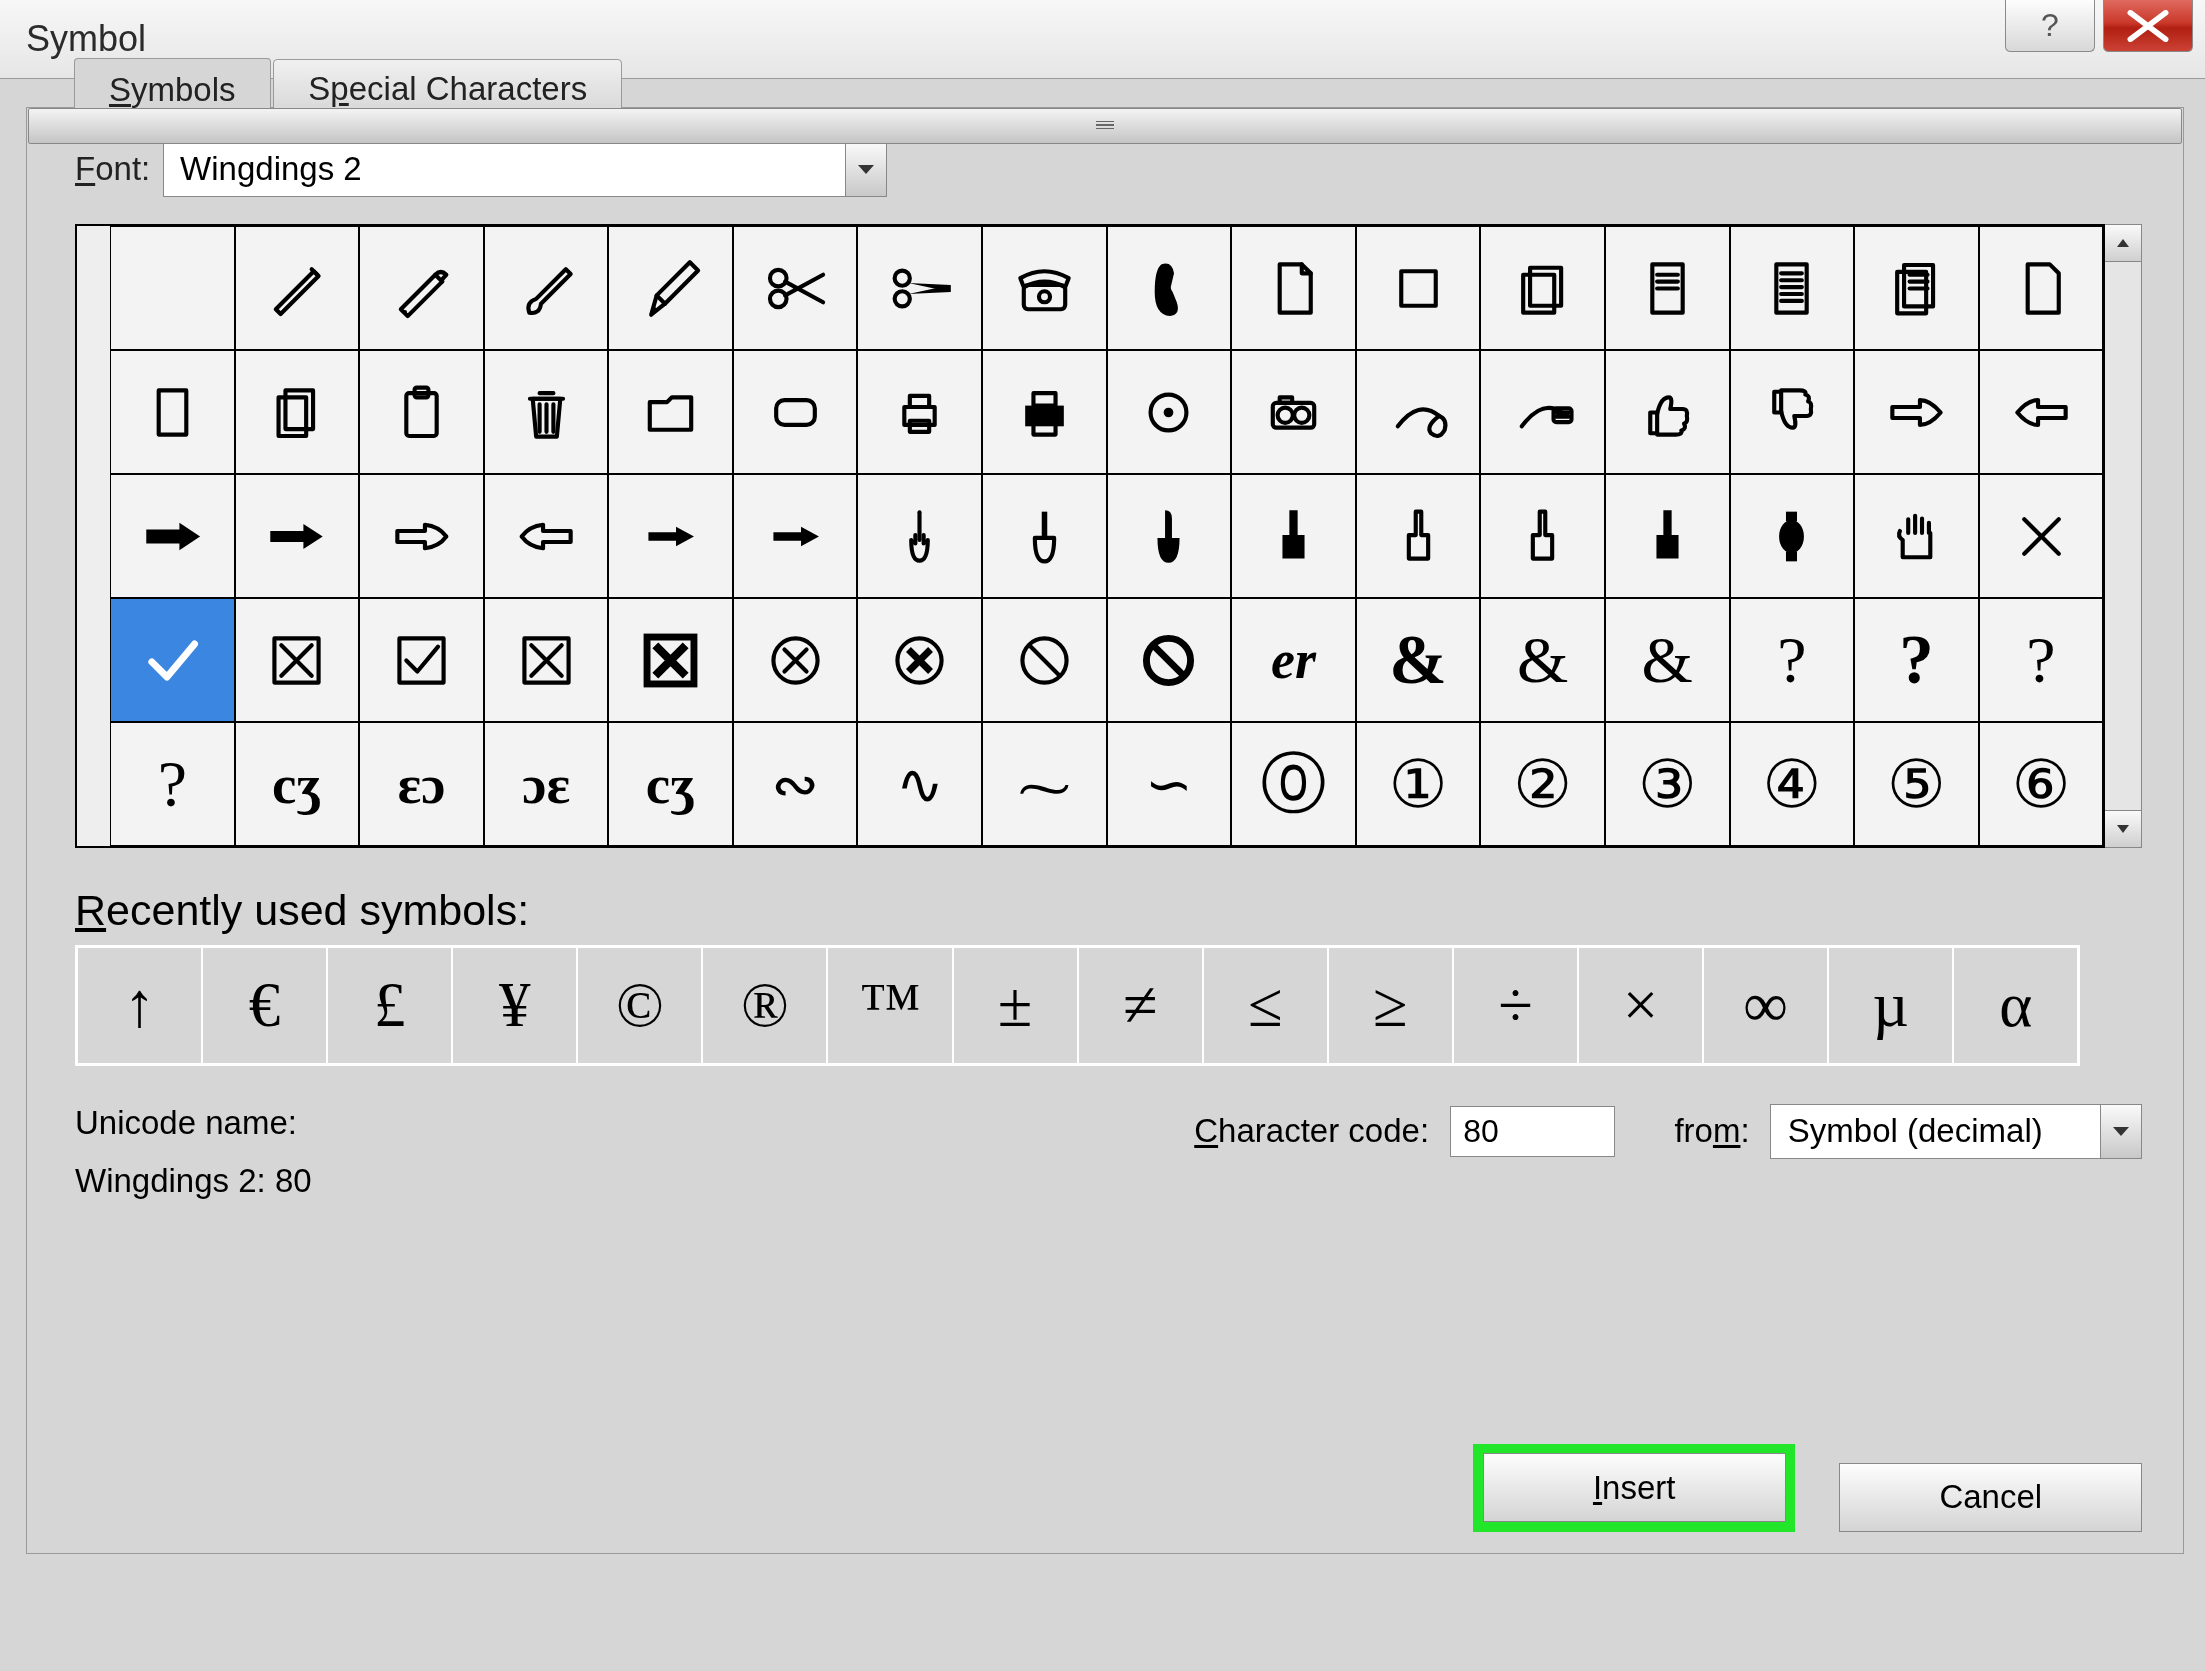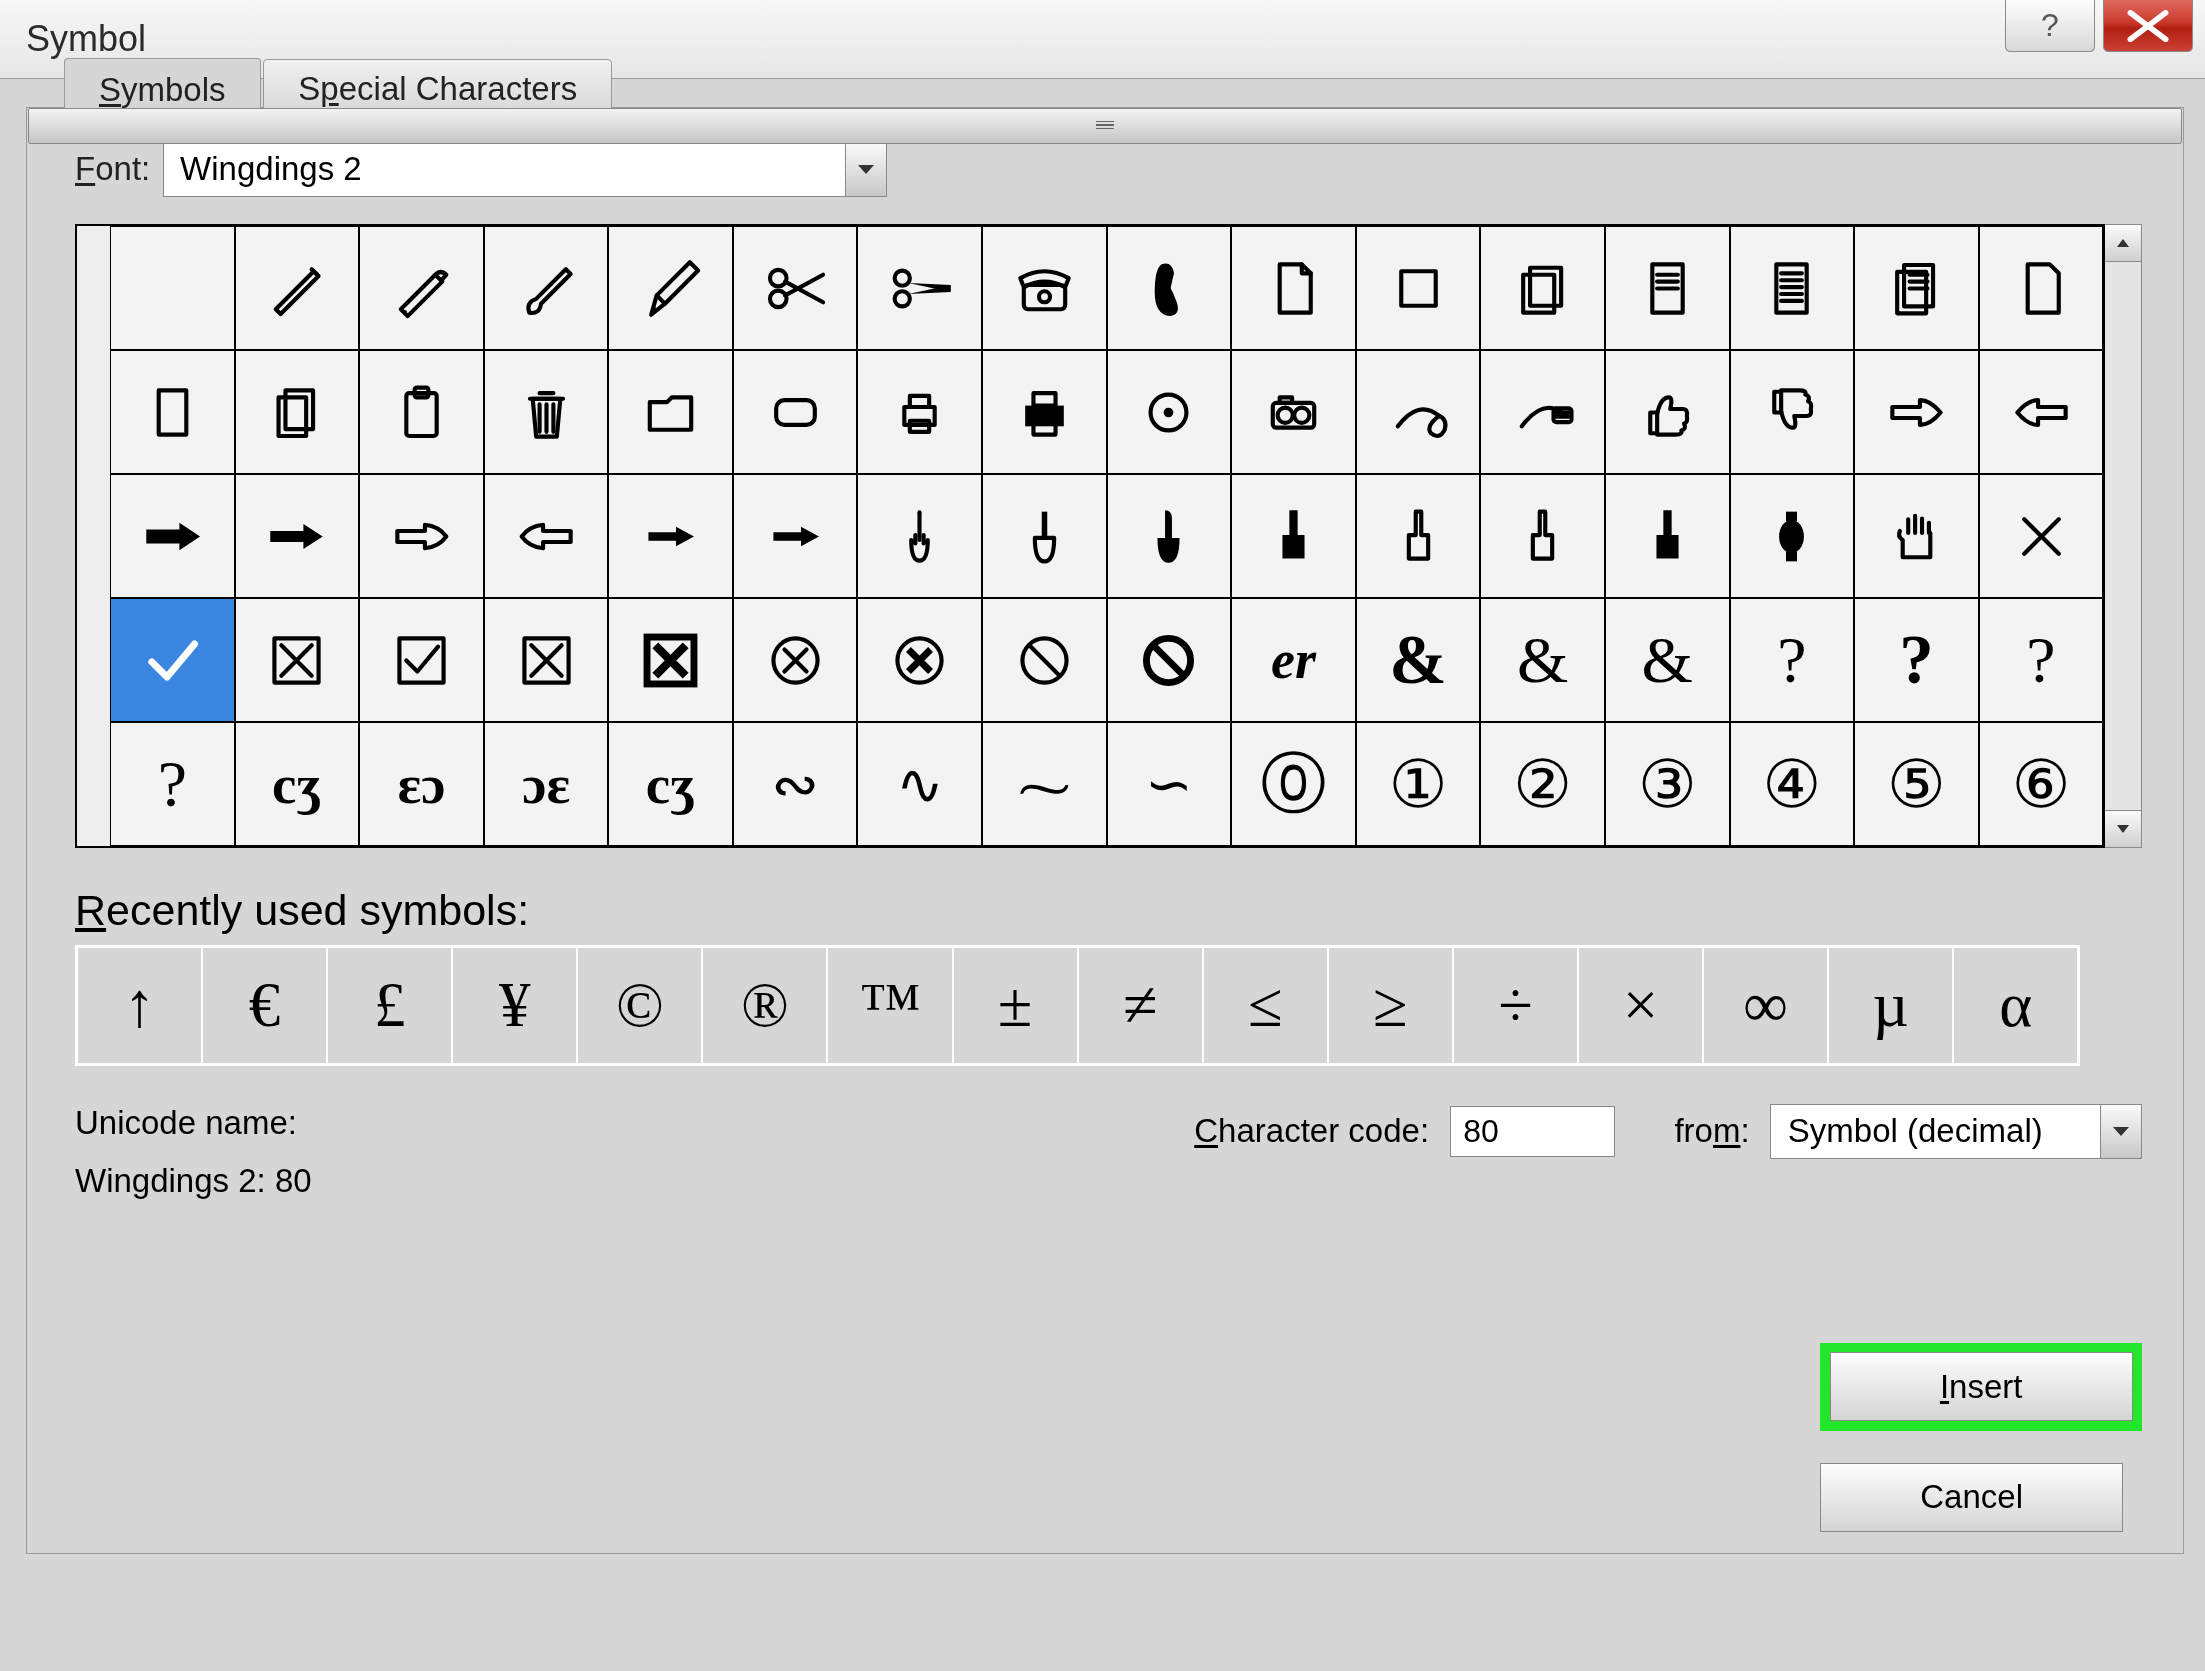--- a/index.html
+++ b/index.html
@@ -52,21 +52,21 @@
   }
   .panel {
     border: 1.4px solid #9a9a9a;
     background: #d6d6d6;
     padding: 34px 41px 27.6px 48px;
     position: relative;
     height: 1447px;
   }
   
   .tabs {
-    position: absolute; top: -50px; left: 21px;
+    position: absolute; top: -50px; left: 31px;
     display: flex;
     padding-left: 16px;
   }
   .tab {
     font-size: 33px; color: #222;
     padding: 9.6px 34px 11px;
     border: 1.4px solid #9a9a9a;
     background: linear-gradient(#f0f0f0, #d4d4d4);
     border-radius: 4.1px 4.1px 0 0;
     margin-right: 2.8px;
@@ -187,21 +187,21 @@
   .info-right { margin-left: auto; display: flex; align-items: center; gap: 20.7px; }
   .textbox {
     border: 1.4px solid #888; background: #fff;
     height: 51px; width: 165px; padding: 0 12.4px;
     font-size: 32px; display: flex; align-items: center;
   }
 
   
   .btn-row {
     position: absolute; bottom: 20.7px; right: 41px;
-    display: flex; gap: 32px; align-items: flex-start; flex-direction: column;
+    display: flex; gap: 44px; align-items: flex-end;
   }
   .highlight {
     background: #21e62a; padding: 9.6px;
     display: flex;
   }
   .btn {
     width: 303px; height: 69px;
     background: linear-gradient(#fdfdfd, #d4d4d4);
     border: 1.4px solid #888;
     display: flex; align-items: center; justify-content: center;

